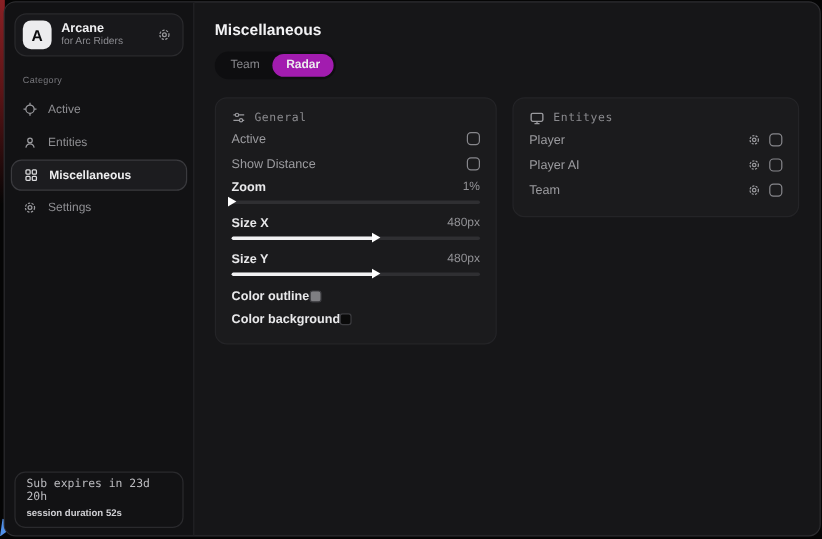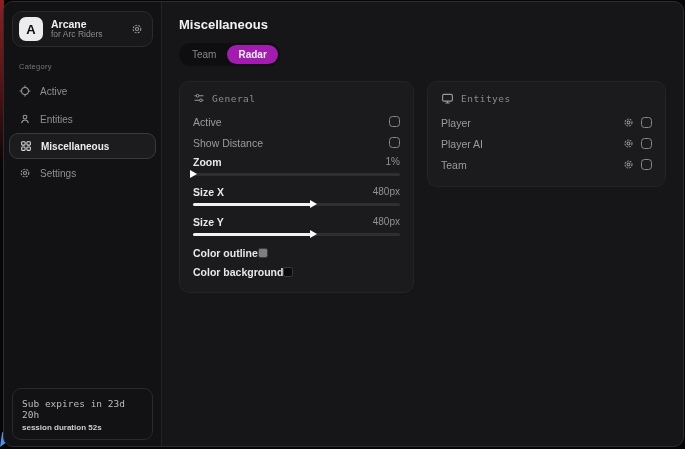--- a/index.html
+++ b/index.html
@@ -32,38 +32,38 @@
 
   .cat-label { margin:15px 0 6px 15px; font-size:7.5px; color:#77777c; letter-spacing:.3px; }
   .nav { display:flex; flex-direction:column; }
   .nav-item { height:28px; display:flex; align-items:center; gap:9px; padding:0 0 0 15px;
     color:#8f8f93; font-size:10px; cursor:default; }
   .nav-item.active { margin:0 5px; padding-left:10px; height:26px; border:1px solid #3a3a3e;
     background:#1c1c1f; border-radius:9px; color:#ededef; font-weight:600; }
   .nav-item.active .icon { color:#dcdcde; }
   .spacer { flex:1; }
   .sub-card { margin:0 8px 6px 8px; border:1px solid #2a2a2d; border-radius:9px;
-    padding:9px 9px 7px 9px; }
+    padding:4px 9px 7px 9px; }
   .sub-line1 { font-family:"DejaVu Sans Mono", monospace; font-size:9.5px; color:#bcbcc0; }
   .sub-line2 { margin-top:3px; font-size:8px; font-weight:bold; color:#cfcfd3; }
 
   
   .main { flex:1; padding:15px 17px; }
   .page-title { font-size:13px; font-weight:bold; color:#f2f2f4; }
   .tabs { margin-top:11px; display:inline-flex; align-items:center; background:#0e0e10;
     border-radius:13px; padding:2px; }
   .tab { padding:4px 11px; font-size:10px; color:#87878c; border-radius:11px; cursor:default; }
   .tab.active { background:#a21caf; color:#ededef; font-weight:600; }
 
   .content { margin-top:15px; display:flex; gap:13px; align-items:flex-start; }
   .panel { background:#1b1b1d; border:1px solid #242427; border-radius:10px;
     padding:10px 13px 11px 13px; }
   .panel.general { width:235px; }
   .panel.entities { width:239px; }
-  .panel-head { display:flex; align-items:center; gap:7px; margin-bottom:7px; }
+  .panel-head { display:flex; align-items:center; gap:7px; margin-bottom:1px; }
   .panel-title { font-family:"DejaVu Sans Mono", monospace; font-size:9.5px; color:#8a8a8e;
     letter-spacing:.5px; }
 
   .crow { height:21px; display:flex; align-items:center; justify-content:space-between; }
   .lbl-muted { font-size:10.5px; color:#9b9b9f; }
   .lbl-strong { font-size:10.5px; font-weight:600; color:#e8e8ea; }
   .val { font-size:10px; color:#929296; }
   .checkbox { width:11px; height:11px; border:1.3px solid #87878c; border-radius:3.5px;
     background:transparent; }
 

